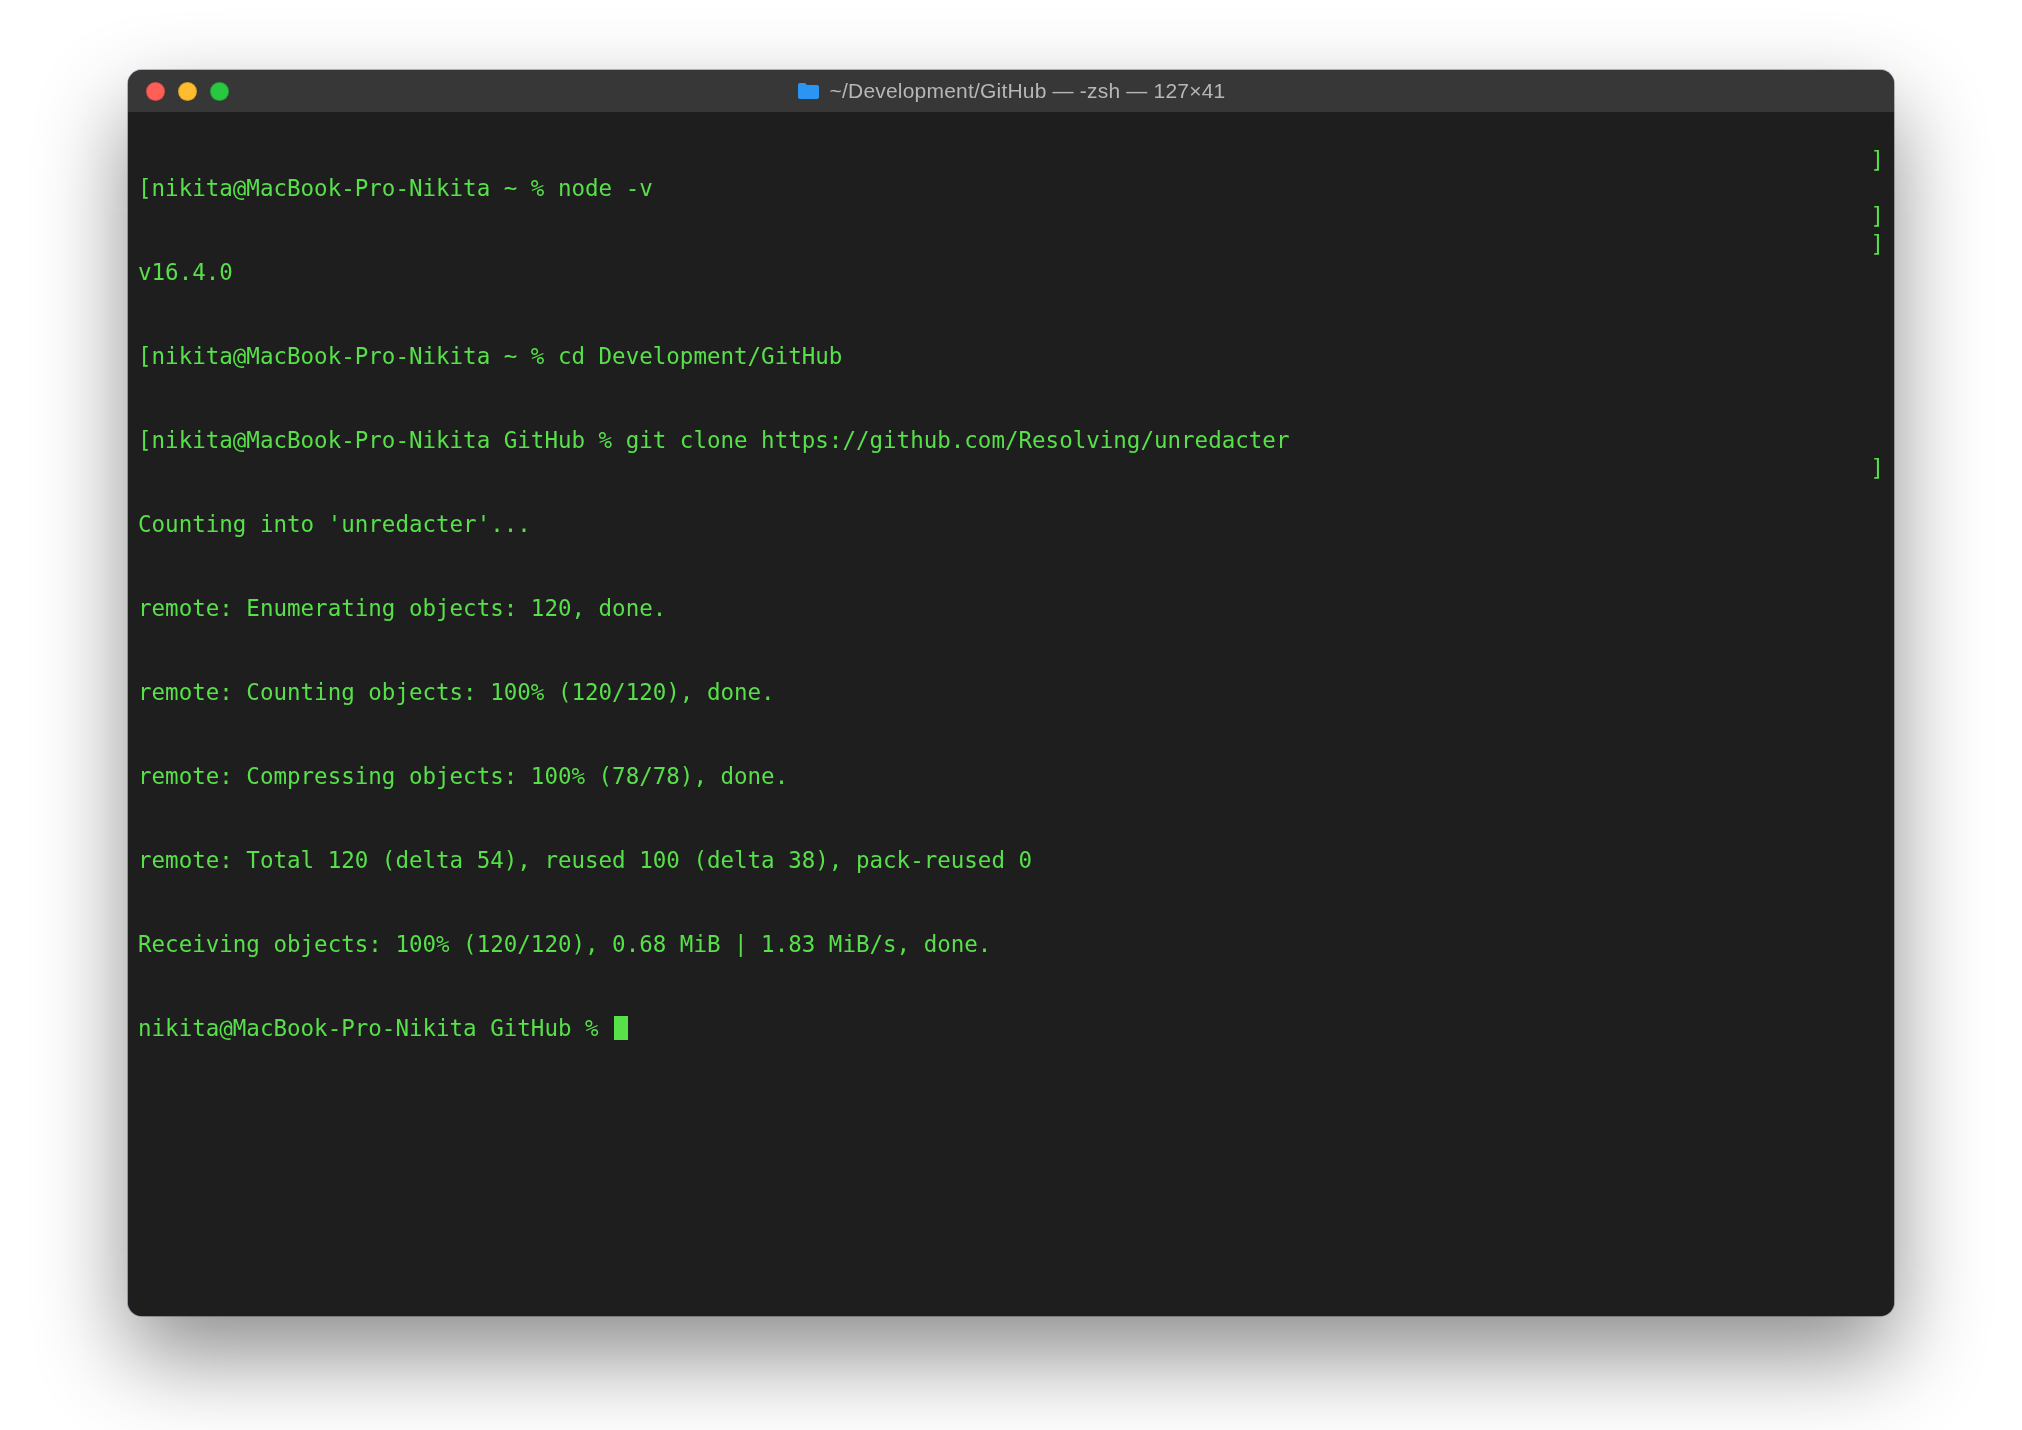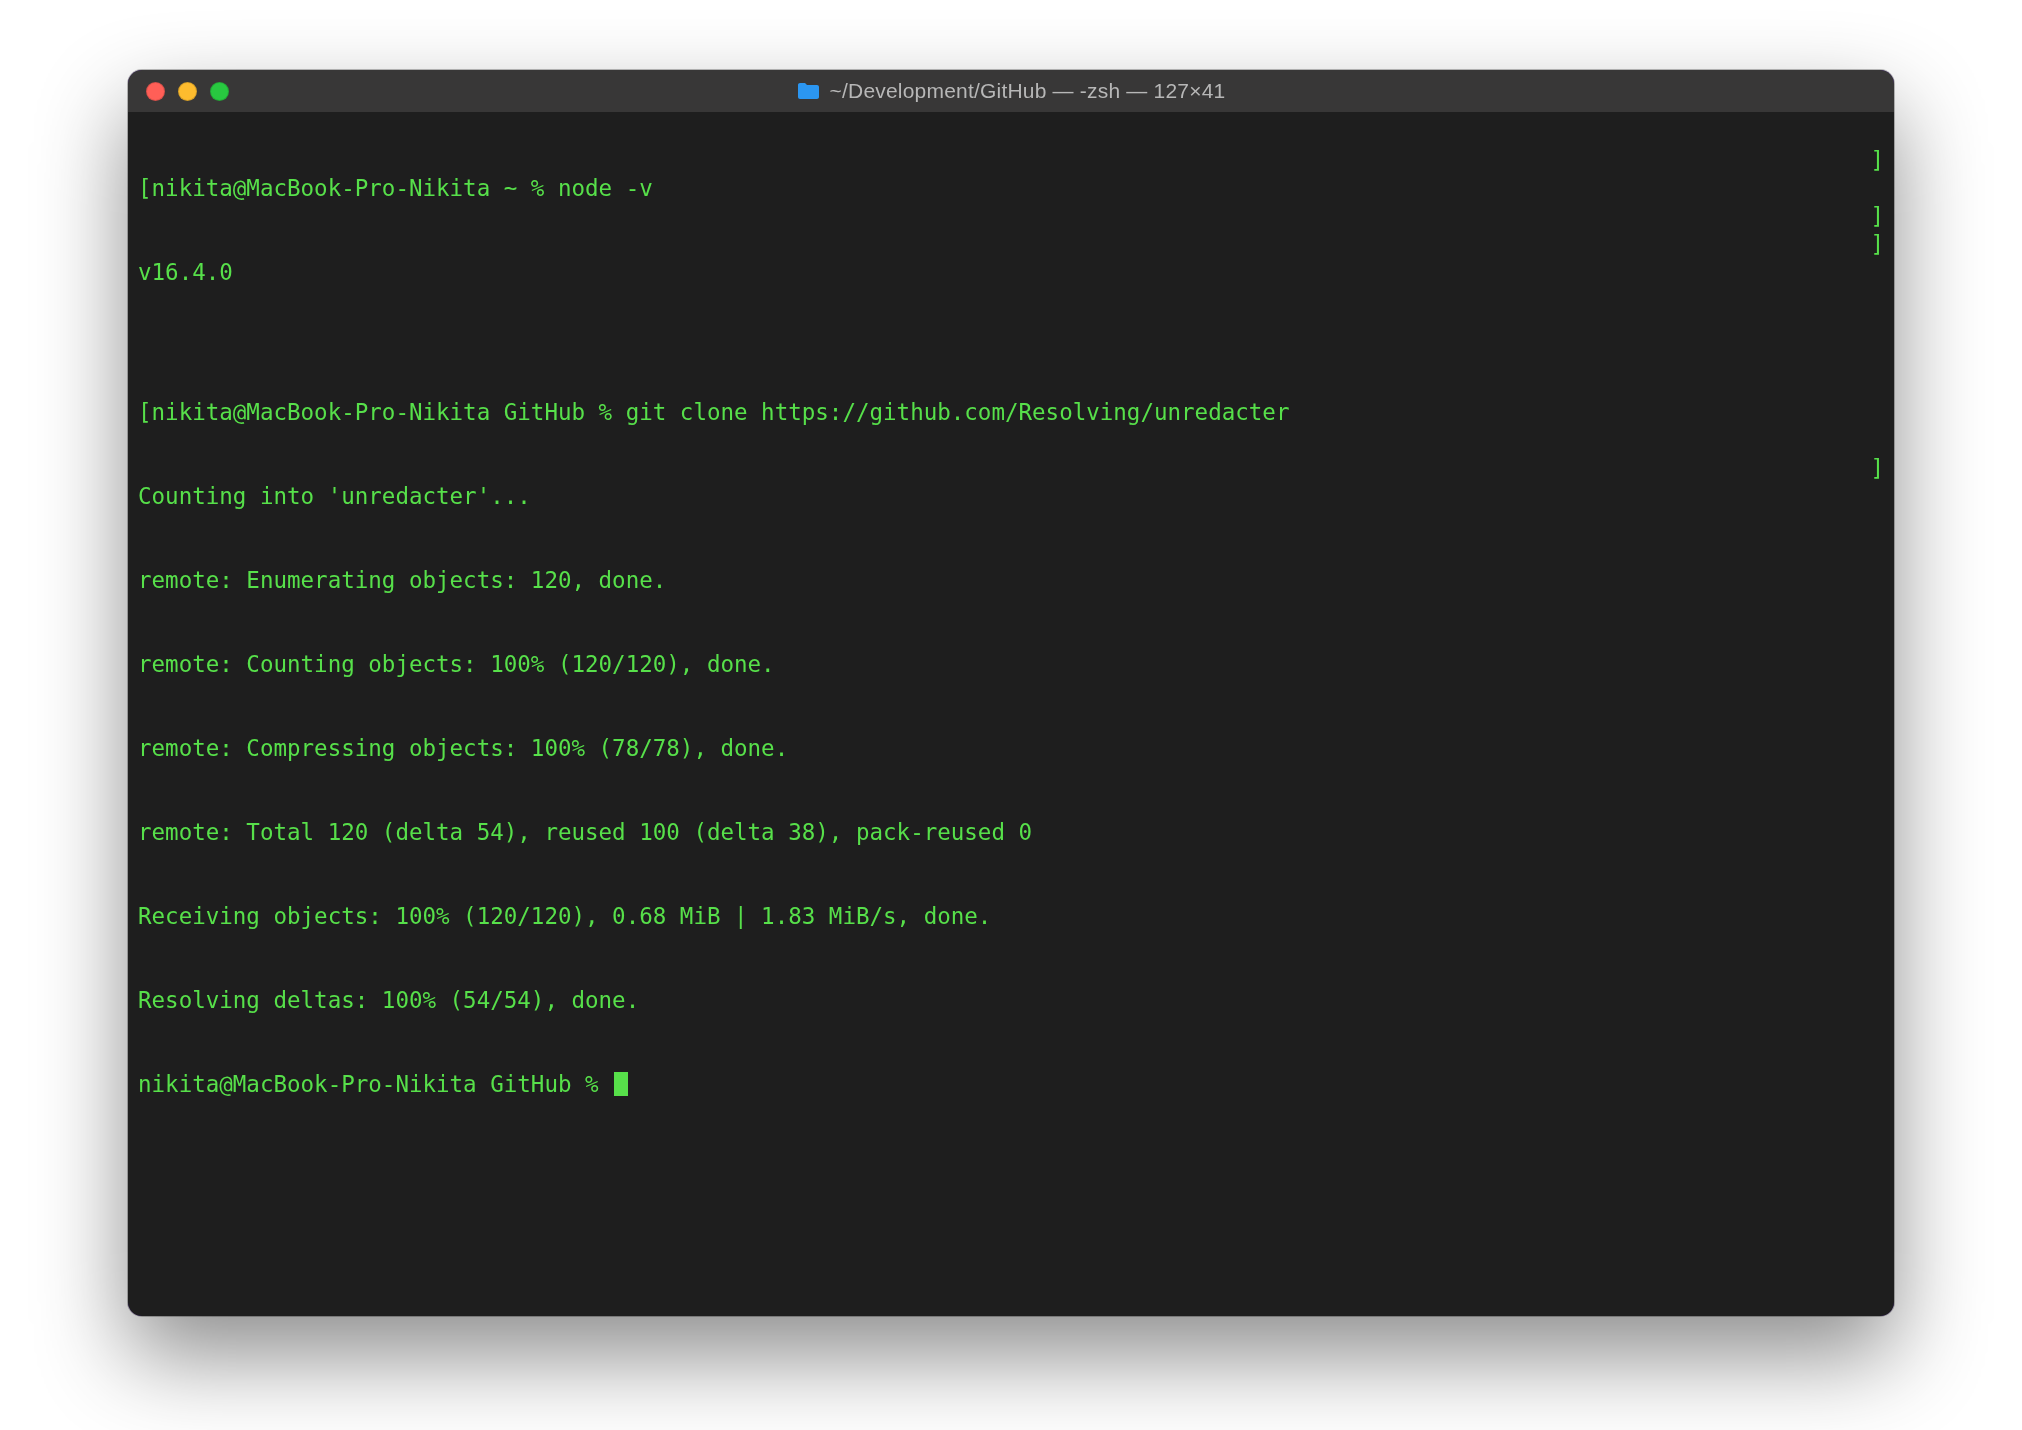--- a/index.html
+++ b/index.html
@@ -103,24 +103,23 @@
           <path d="M1 3 C1 1.9 1.9 1 3 1 L8 1 L10 3 L20 3 C21.1 3 22 3.9 22 5 L22 15 C22 16.1 21.1 17 20 17 L3 17 C1.9 17 1 16.1 1 15 Z" fill="#2b96f1"></path>
         </svg>
       </span>
       <span class="title-text">~/Development/GitHub — -zsh — 127×41</span>
     </div>
   </div>
 
   <div class="terminal">
     <div class="line"><span>[nikita@MacBook-Pro-Nikita ~ % node -v</span><span class="rb" style="top:34px">]</span></div>
     <div class="line">v16.4.0</div>
-    <div class="line"><span class="rb" style="top:90px">]</span></div>
+    <div class="line"><span>[nikita@MacBook-Pro-Nikita ~ % cd Development/GitHub</span><span class="rb" style="top:90px">]</span></div>
     <div class="line"><span>[nikita@MacBook-Pro-Nikita GitHub % git clone https://github.com/Resolving/unredacter</span><span class="rb" style="top:118px">]</span></div>
     <div class="line">Counting into 'unredacter'...</div>
     <div class="line">remote: Enumerating objects: 120, done.</div>
     <div class="line">remote: Counting objects: 100% (120/120), done.</div>
     <div class="line">remote: Compressing objects: 100% (78/78), done.</div>
     <div class="line">remote: Total 120 (delta 54), reused 100 (delta 38), pack-reused 0</div>
     <div class="line">Receiving objects: 100% (120/120), 0.68 MiB | 1.83 MiB/s, done.</div>
-    <div class="line">Resolving deltas: 100% (54/54), done.</div>
     <div class="line"><span>nikita@MacBook-Pro-Nikita GitHub % </span><span class="cursor"></span><span class="rb" style="top:342px">]</span></div>
   </div>
 </div>
 
 </body></html>

